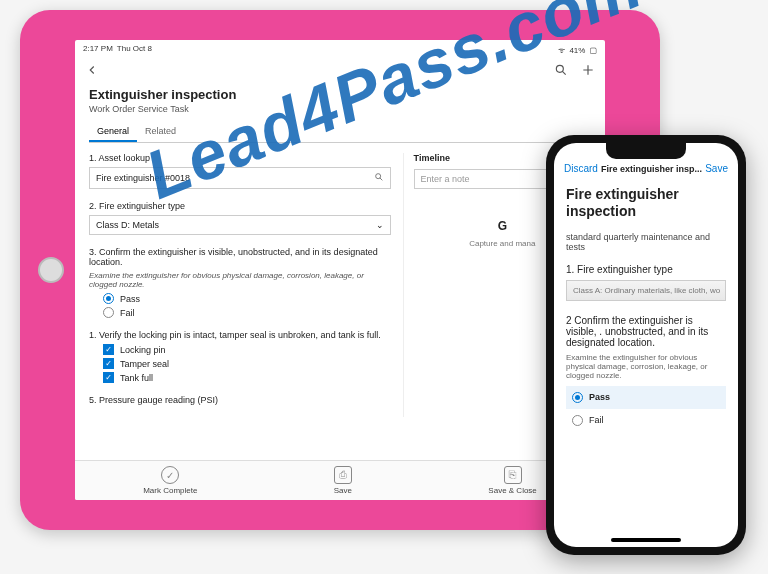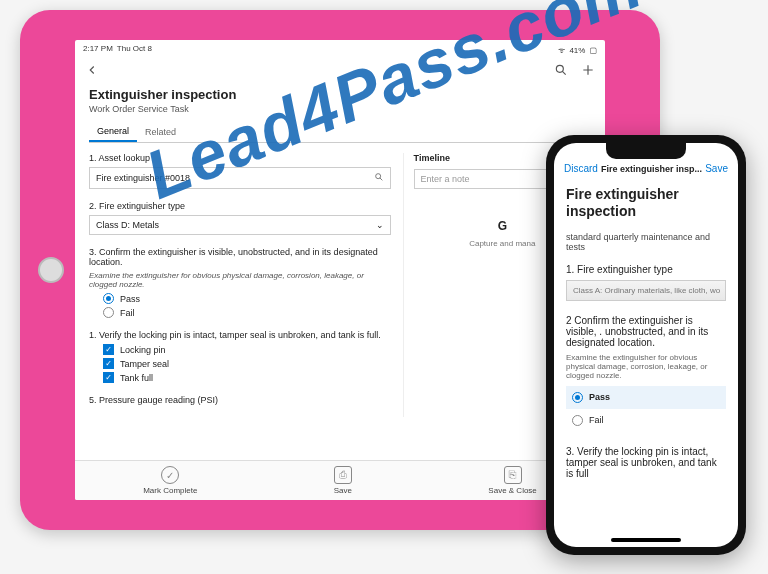--- a/index.html
+++ b/index.html
@@ -10,21 +10,21 @@
 .tablet-screen { width: 100%; height: 100%; background: #fff; border-radius: 2px; overflow: hidden; position: relative; font-size: 9px; color: #222; }
 .statusbar { display: flex; justify-content: space-between; padding: 4px 8px; font-size: 8px; color: #333; }
 .statusbar .left span { margin-right: 4px; }
 .statusbar .right span { margin-left: 4px; }
 .topbar { display: flex; justify-content: space-between; align-items: center; padding: 4px 10px; }
 .back-icon svg, .top-actions svg { stroke: #555; fill: none; }
 .top-actions span { margin-left: 10px; display: inline-flex; }
 .content { padding: 4px 14px; height: 400px; overflow: hidden; }
 .h1 { font-size: 13px; font-weight: 600; margin-bottom: 2px; }
 .sub { font-size: 9px; color: #555; margin-bottom: 8px; }
-.tabs { display: flex; border-bottom: 1px solid #ccc; margin-bottom: 10px; align-items: center; }
+.tabs { display: flex; border-bottom: 1px solid #ccc; margin-bottom: 10px; }
 .tab { padding: 4px 8px; font-size: 9px; color: #666; cursor: pointer; }
 .tab.active { color: #000; border-bottom: 2px solid #0078d4; }
 .cols { display: flex; gap: 12px; }
 .form-col { flex: 1.7; }
 .side-col { flex: 1; border-left: 1px solid #eee; padding-left: 10px; }
 .q { margin-bottom: 12px; }
 .q-label { font-size: 9px; margin-bottom: 4px; }
 .input { width: 100%; border: 1px solid #ccc; padding: 4px 6px; font-size: 9px; display: flex; justify-content: space-between; align-items: center; }
 .input .glass svg { stroke: #666; }
 .note { font-size: 8px; font-style: italic; color: #555; margin-bottom: 4px; }
@@ -202,19 +202,18 @@
       <div class="pradio sel">
           <span class="circle">
             <span class="dot"></span>
           </span>
           <span style="font-weight:600">Pass</span>
         </div>
       <div class="pradio un">
           <span class="circle"></span>
           <span>Fail</span>
         </div>
-      <div class="pq" style="margin-top:14px">3. Verify the locking pin is intact, tamper seal is unbroken, and tank is full</div>
     </div>
     <div class="home-ind"></div>
   </div>
 </div>
 
 <div class="watermark">Lead4Pass.com</div>
 
 </body></html>

